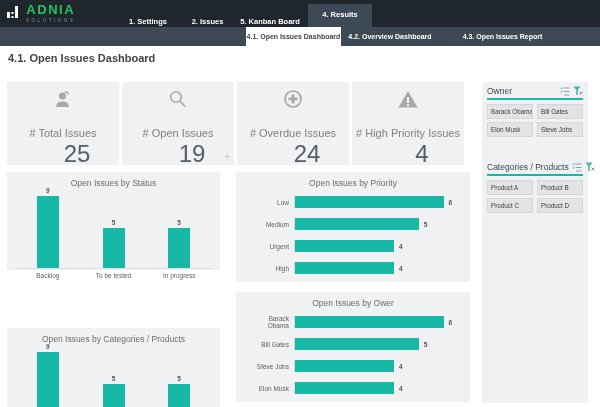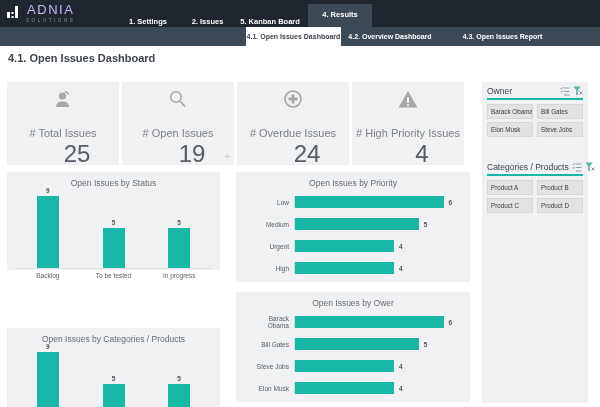--- a/index.html
+++ b/index.html
@@ -3,21 +3,21 @@
 <meta charset="utf-8">
 <style>
   * { margin:0; padding:0; box-sizing:border-box; }
   html,body { width:600px; height:407px; }
   body { font-family:"Liberation Sans", sans-serif; background:#ffffff; position:relative; overflow:hidden; }
 
   
   .topbar { position:absolute; top:0; left:0; width:600px; height:27px; background:#20262E; }
   .logo { position:absolute; left:7px; top:3px; display:flex; align-items:flex-start; gap:4px; }
   .logo-text { display:flex; flex-direction:column; align-items:center; }
-  .brand-name { color:#c4b5fd; font-size:13px; font-weight:normal; letter-spacing:1.5px; line-height:14px; }
+  .brand-name { color:#22c55e; font-size:13px; font-weight:bold; letter-spacing:1.5px; line-height:14px; }
   .brand-sub { color:#7C8F99; font-size:4.5px; letter-spacing:2.6px; margin-top:1px; }
   .tab { position:absolute; top:8px; height:42px; line-height:27px; text-align:center; color:#ffffff; font-size:7.5px; font-weight:bold; cursor:pointer; }
   .tab.t0 { left:118px; width:60px; }
   .tab.t1 { left:185px; width:45px; }
   .tab.t2 { left:232px; width:76px; }
   .tab.t3 { left:308px; width:64px; top:4px; height:33px; line-height:21px; background:#3D4954; }
 
   
   .subnav { position:absolute; top:27px; left:0; width:600px; height:19px; background:#3D4954; }
   .subtab { position:absolute; top:0; height:19px; line-height:19px; text-align:center; font-size:7px; font-weight:bold; color:#ffffff; cursor:pointer; }

